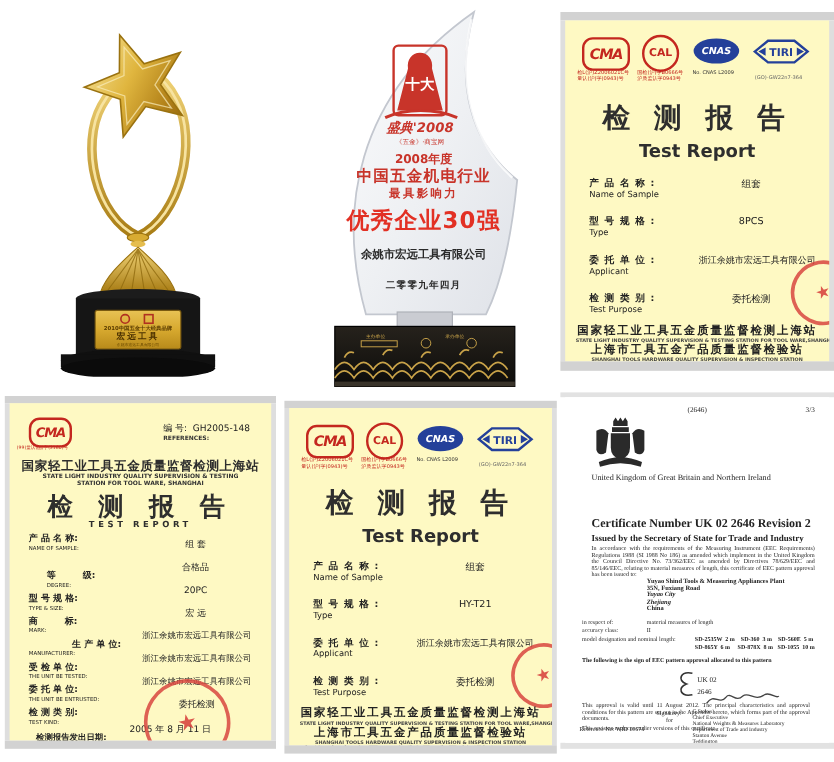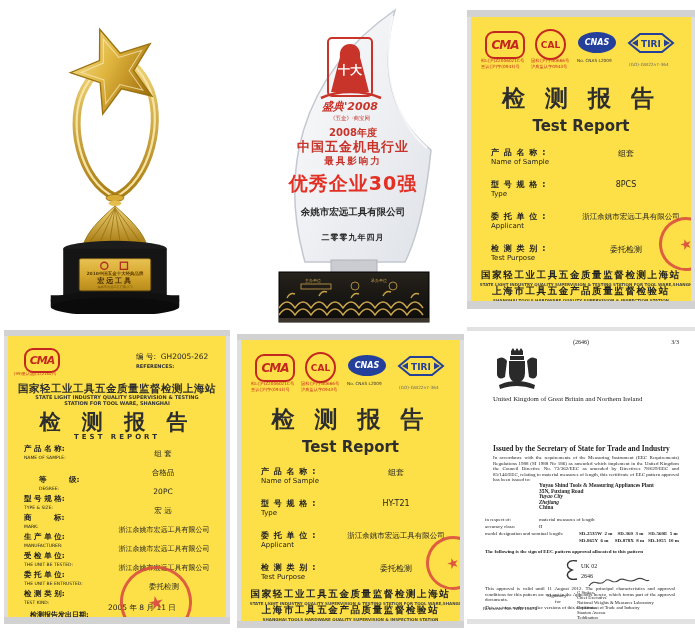--- a/index.html
+++ b/index.html
@@ -2,21 +2,21 @@
 <html><head>
 <meta charset="utf-8">
 <style>
   html,body{margin:0;padding:0;}
   body{font-family:"DejaVu Sans","Liberation Sans",sans-serif;background:#fff;}
   #canvas{position:relative;width:695px;height:635px;background:#fff;overflow:hidden;}
   .cell{position:absolute;}
   
   .photo{position:absolute;inset:0;background:#fff;}
   .photo .gray{position:absolute;left:0;right:0;background:#d2d2d2;}
-  .paper{position:absolute;background:#fde047;overflow:hidden;}
+  .paper{position:absolute;background:#fef9c3;overflow:hidden;}
   
   .cma{border:2px solid #c4271f;border-radius:9px;color:#c4271f;font-weight:bold;
        font-style:italic;display:flex;align-items:center;justify-content:center;letter-spacing:-1px;}
   .cal{border:2px solid #c4271f;border-radius:50%;color:#c4271f;font-weight:bold;
        display:flex;align-items:center;justify-content:center;}
   .cnas{background:#24409a;border-radius:50%;color:#fff;font-style:italic;font-weight:bold;
        display:flex;align-items:center;justify-content:center;}
   .logosub{position:absolute;font-size:5px;line-height:5.5px;color:#c4271f;transform:scale(.85);transform-origin:left top;white-space:nowrap;}
   .logosub.dark{color:#333;}
   
@@ -215,39 +215,39 @@
 
   <div class="cell" style="left:4px;top:323px;width:226px;height:306px;">
     <div class="photo">
       <div class="gray" style="top:7px;height:6px;"></div>
       <div class="gray" style="bottom:5px;height:7px;"></div>
       <div class="gray" style="top:13px;bottom:12px;background:#dedede;"></div>
       <div class="paper" style="inset:13px 4px 12px 4px;">
 
         <div class="abs cma" style="left:16px;top:12px;width:32px;height:21px;font-size:11px;">CMA</div>
         <div class="logosub" style="left:6px;top:36px;font-size:4.5px;">(99)量认(国)字(2160)号</div>
-        <div class="abs nw" style="left:128px;top:16px;font-size:7.5px;color:#222;"><span>编  号:</span>&nbsp;&nbsp;<span>GH2005-262</span></div>
+        <div class="abs nw" style="left:128px;top:16px;font-size:7.5px;color:#222;"><span>编  号:</span>&nbsp;&nbsp;<span>GH2005-148</span></div>
         <div class="abs nw" style="left:128px;top:27px;font-size:5px;color:#333;font-weight:bold;">REFERENCES:</div>
 
         <div class="abs cn-title" style="left:0;right:0;top:46px;font-size:10.5px;letter-spacing:.5px;">国家轻工业工具五金质量监督检测上海站</div>
         <div class="abs" style="left:0;right:0;top:58px;text-align:center;font-size:5px;font-weight:bold;color:#333;">STATE  LIGHT  INDUSTRY  QUALITY  SUPERVISION &amp; TESTING</div>
         <div class="abs" style="left:0;right:0;top:64px;text-align:center;font-size:5px;font-weight:bold;color:#333;">STATION  FOR  TOOL  WARE,  SHANGHAI</div>
 
         <div class="abs cn-title" style="left:0;right:0;top:72px;font-size:21px;letter-spacing:7px;">检 测 报 告</div>
         <div class="abs cn-title" style="left:0;right:0;top:97px;font-size:7px;letter-spacing:3px;">TEST  REPORT</div>
 
         <div class="abs" style="left:16px;top:100px;"><span class="lbl-cn" style="font-size:7.5px;">产 品 名 称:</span><div class="lbl-en" style="font-size:4.5px;">NAME OF SAMPLE:</div></div>
         <div class="abs val" style="left:100px;top:113px;width:110px;text-align:center;font-size:7.5px;">组 套</div>
         <div class="abs" style="left:31px;top:131px;"><span class="lbl-cn" style="font-size:7.5px;">等　　　级:</span><div class="lbl-en" style="font-size:4.5px;">DEGREE:</div></div>
         <div class="abs val" style="left:100px;top:132px;width:110px;text-align:center;font-size:7.5px;">合格品</div>
         <div class="abs" style="left:16px;top:150px;"><span class="lbl-cn" style="font-size:7.5px;">型 号 规 格:</span><div class="lbl-en" style="font-size:4.5px;">TYPE &amp; SIZE:</div></div>
         <div class="abs val" style="left:100px;top:151px;width:110px;text-align:center;font-size:7.5px;">20PC</div>
         <div class="abs" style="left:16px;top:169px;"><span class="lbl-cn" style="font-size:7.5px;">商　　　标:</span><div class="lbl-en" style="font-size:4.5px;">MARK:</div></div>
         <div class="abs val" style="left:100px;top:170px;width:110px;text-align:center;font-size:7.5px;">宏 远</div>
-        <div class="abs" style="left:16px;top:188px;"><span class="lbl-cn" style="font-size:7.5px;">生 产 单 位:</span><div class="lbl-en" style="font-size:4.5px;">MANUFACTURER:</div></div>
+        <div class="abs" style="left:16px;top:188px;"><span class="lbl-cn" style="font-size:7.5px;margin-left:36px;">生 产 单 位:</span><div class="lbl-en" style="font-size:4.5px;">MANUFACTURER:</div></div>
         <div class="abs val" style="left:96px;top:189px;width:120px;text-align:center;font-size:7px;">浙江余姚市宏远工具有限公司</div>
         <div class="abs" style="left:16px;top:207px;"><span class="lbl-cn" style="font-size:7.5px;">受 检 单 位:</span><div class="lbl-en" style="font-size:4.5px;">THE UNIT BE TESTED:</div></div>
         <div class="abs val" style="left:96px;top:208px;width:120px;text-align:center;font-size:7px;">浙江余姚市宏远工具有限公司</div>
         <div class="abs" style="left:16px;top:226px;"><span class="lbl-cn" style="font-size:7.5px;text-align:right;">委 托 单 位:</span><div class="lbl-en" style="font-size:4.5px;">THE UNIT BE ENTRUSTED:</div></div>
         <div class="abs val" style="left:96px;top:227px;width:120px;text-align:center;font-size:7px;">浙江余姚市宏远工具有限公司</div>
         <div class="abs" style="left:16px;top:245px;"><span class="lbl-cn" style="font-size:7.5px;">检 测 类 别:</span><div class="lbl-en" style="font-size:4.5px;">TEST  KIND:</div></div>
         <div class="abs val" style="left:96px;top:246px;width:120px;text-align:center;font-size:7.5px;">委托检测</div>
 
         <div class="abs" style="left:22px;top:266px;">
           <span class="lbl-cn" style="font-size:7px;">检测报告发出日期:</span>
@@ -345,20 +345,21 @@
             <path d="M18,4 l2,-3 2,3 2,-3 2,3 2,-3 2,3 v4 h-12 z"></path>
             <rect x="17" y="9" width="14" height="4"></rect>
             <path d="M16,14 h16 v12 q0,8 -8,10 q-8,-2 -8,-10 z"></path>
             <path d="M4,12 q6,-4 10,2 l-2,16 q-6,4 -8,-2 z"></path>
             <path d="M44,12 q-6,-4 -10,2 l2,16 q6,4 8,-2 z"></path>
             <path d="M6,38 q18,-8 36,0 l-1,4 q-17,-6 -34,0 z"></path>
           </g>
         </svg>
 
         <div class="abs nw" style="left:22px;top:64px;font-size:6.8px;">United Kingdom of Great Britain and Northern Ireland</div>
+        <div class="abs nw" style="left:22px;top:100px;font-size:10px;font-weight:bold;">Certificate Number UK 02  2646  Revision 2</div>
         <div class="abs nw" style="left:22px;top:113px;font-size:7.5px;font-weight:bold;">Issued by the Secretary of State for Trade and Industry</div>
 
         <div class="abs tiny" style="left:22px;top:124px;width:186px;text-align:justify;">In accordance with the requirements of the Measuring Instrument (EEC Requirements) Regulations 1988 (SI 1988 No 186) as amended which implement in the United Kingdom the Council Directive No. 73/362/EEC as amended by Directives 78/629/EEC and 85/146/EEC, relating to material measures of length, this certificate of EEC pattern approval has been issued to:</div>
 
         <div class="abs" style="left:68px;top:152px;">
           <div class="addr">Yuyao Shind Tools &amp; Measuring Appliances Plant</div>
           <div class="addr">35N, Fuxiang Road</div>
           <div class="addr" style="font-style:italic;">Yuyao City</div>
           <div class="addr" style="font-style:italic;">Zhejiang</div>
           <div class="addr">China</div>

